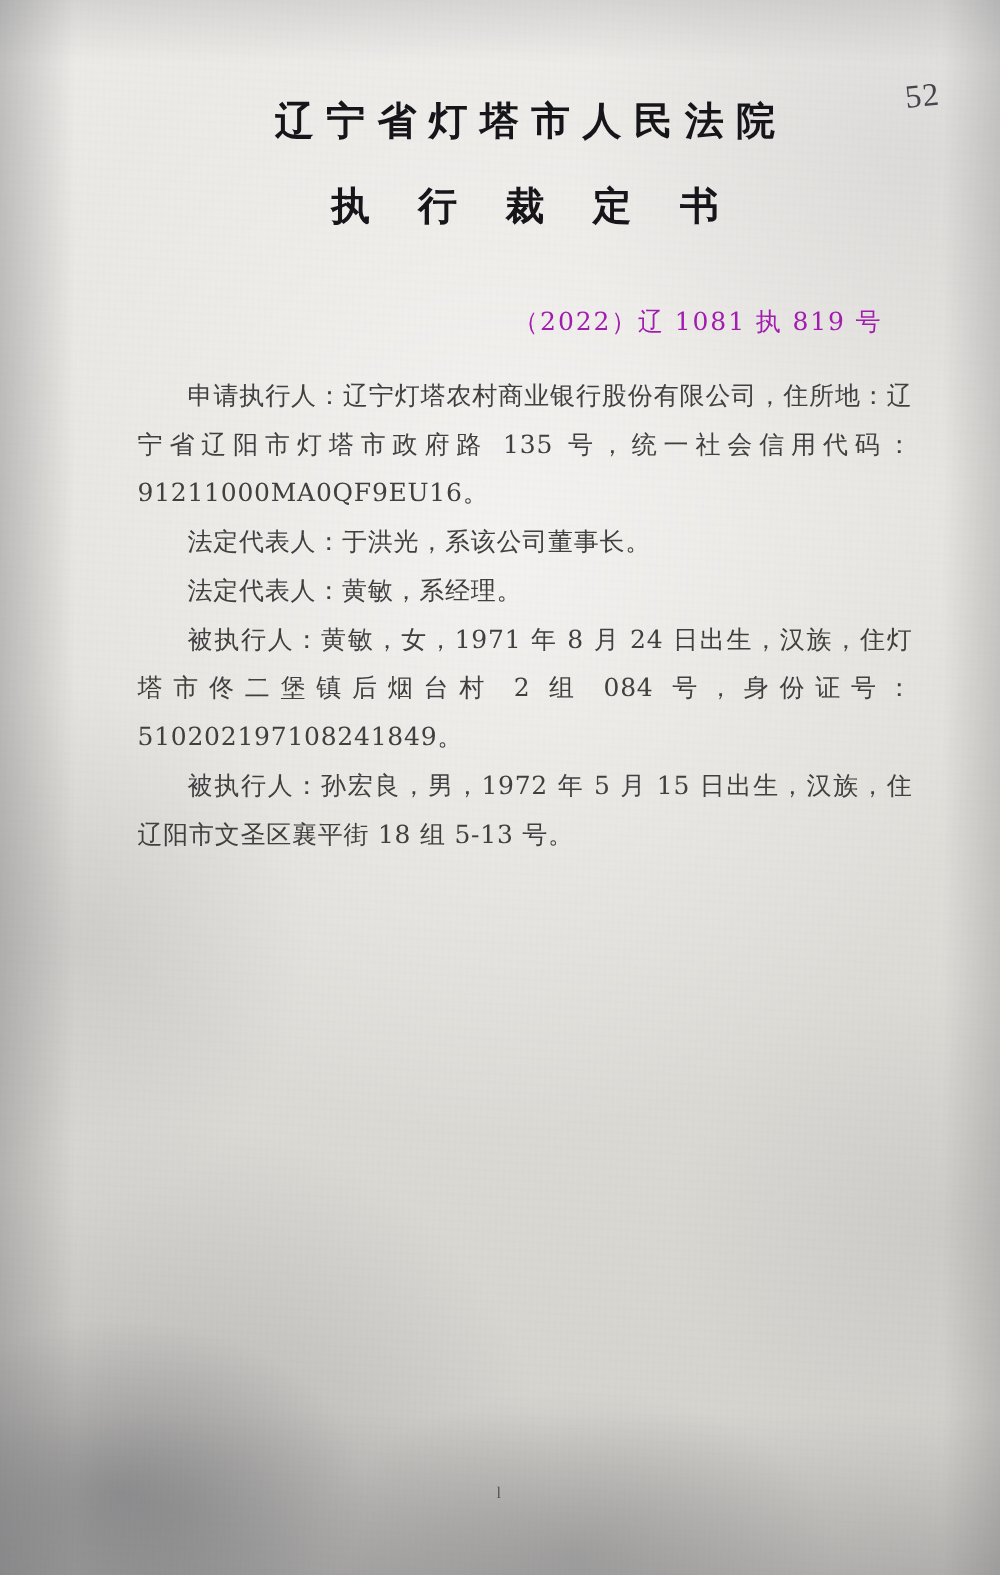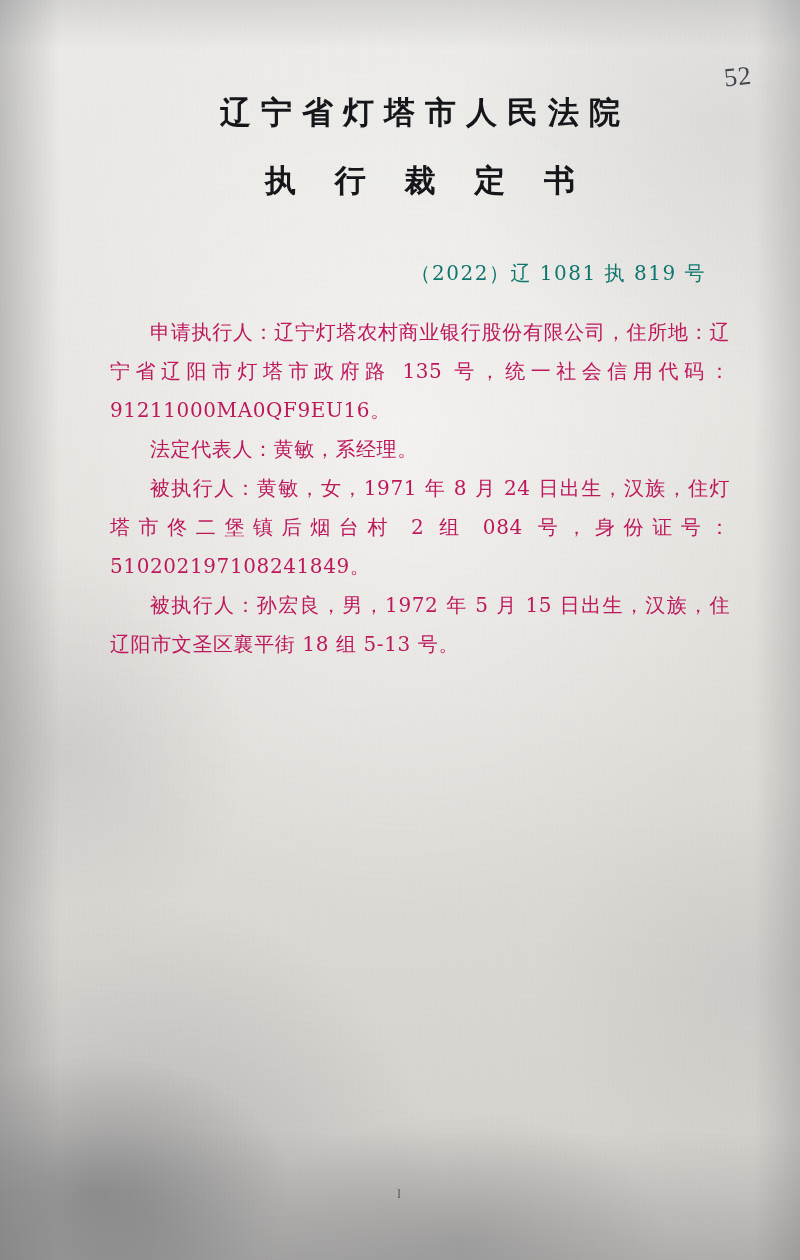--- a/index.html
+++ b/index.html
@@ -59,21 +59,21 @@
   .edge-shade-top {
     position: absolute;
     left: 0; right: 0; top: 0; height: 50px;
     background: linear-gradient(180deg, rgba(110,110,115,0.18), rgba(0,0,0,0) 100%);
     pointer-events: none;
   }
 
   .content {
     position: absolute;
     left: 110px;
-    top: 92px;
+    top: 76px;
     width: 620px;
     color: #1b1b1f;
   }
 
   .page-number {
     position: absolute;
     right: 48px;
     top: 62px;
     font-size: 26px;
     color: #2b2b35;
@@ -101,32 +101,32 @@
     margin: 26px 0 16px 0;
     padding-left: 14px;
     color: #15151a;
     font-family: "DejaVu Serif", "Liberation Serif", serif;
   }
   .case-number {
     text-align: right;
     font-size: 20px;
     margin: 58px 24px 0 0;
     letter-spacing: 1.5px;
-    color: #0f766e;
+    color: #a21caf;
     font-family: "DejaVu Serif", "Liberation Serif", serif;
   }
 
   .body-text {
     margin-top: 26px;
     font-size: 20px;
     line-height: 39px;
     text-align: justify;
     text-justify: inter-ideograph;
     letter-spacing: 0.6px;
-    color: #be185d;
+    color: #404040;
     font-family: "DejaVu Serif", "Liberation Serif", serif;
   }
   .body-text p {
     margin: 0;
     text-indent: 2em;
   }
 
   .footer-mark {
     position: absolute;
     left: 50%;
@@ -171,20 +171,21 @@
 
   <div class="page-number">52</div>
 
   <div class="content">
     <h1 class="doc-title">辽宁省灯塔市人民法院</h1>
     <h2 class="doc-subtitle">执 行 裁 定 书</h2>
     <div class="case-number">（2022）辽 1081 执 819 号</div>
 
     <div class="body-text">
       <p>申请执行人：辽宁灯塔农村商业银行股份有限公司，住所地：辽宁省辽阳市灯塔市政府路 135 号，统一社会信用代码：91211000MA0QF9EU16。</p>
+      <p>法定代表人：于洪光，系该公司董事长。</p>
       <p>法定代表人：黄敏，系经理。</p>
       <p>被执行人：黄敏，女，1971 年 8 月 24 日出生，汉族，住灯塔市佟二堡镇后烟台村 2 组 084 号，身份证号：510202197108241849。</p>
       <p>被执行人：孙宏良，男，1972 年 5 月 15 日出生，汉族，住辽阳市文圣区襄平街 18 组 5-13 号。</p>
     </div>
   </div>
 
   <div class="footer-mark">l</div>
 </div>
 
 </body></html>

